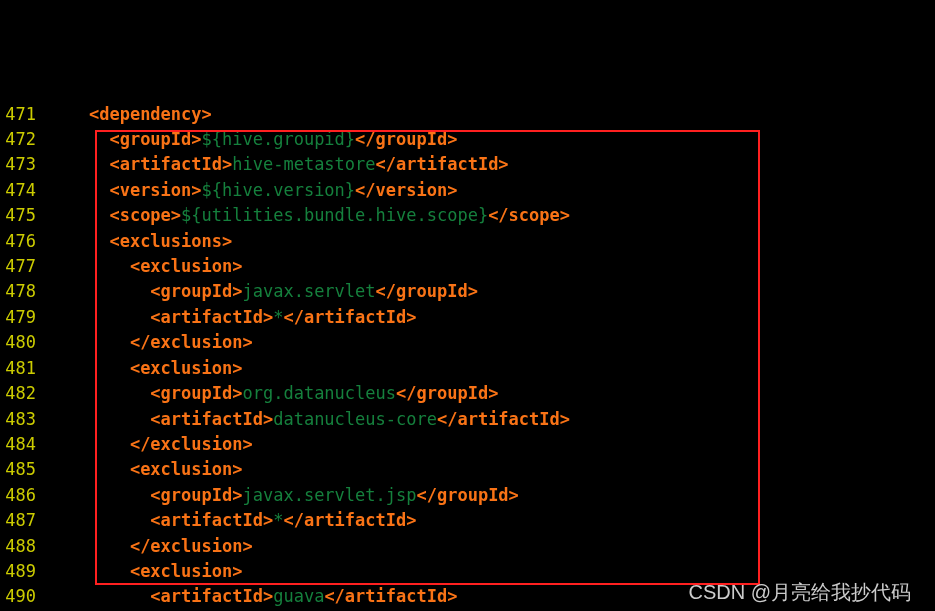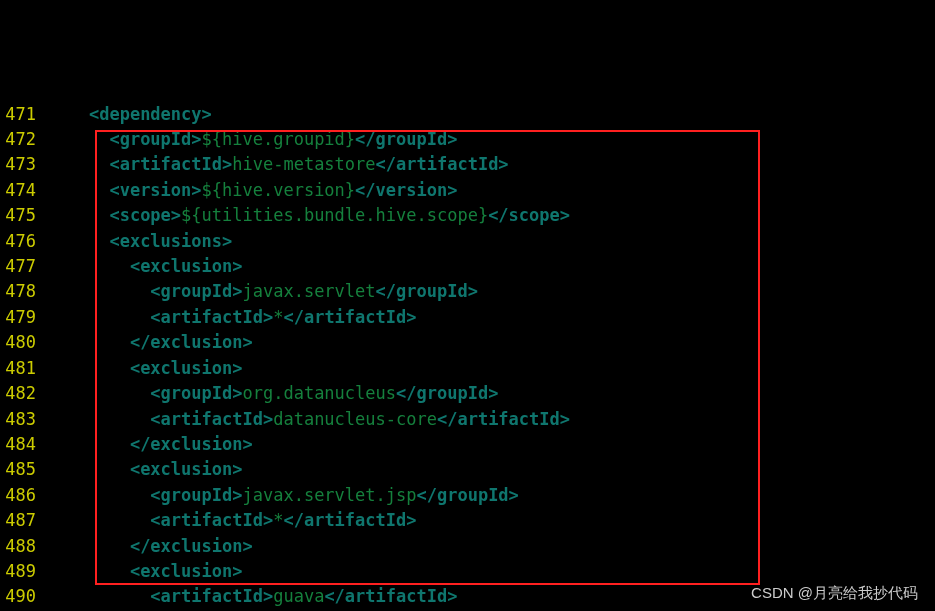--- a/index.html
+++ b/index.html
@@ -17,37 +17,37 @@
     .line { display: flex; align-items: flex-start; text-decoration: underline; }
     .gutter {
       color: #cccc00;
       width: 48px;
       text-align: right;
       padding-right: 12px;
       flex-shrink: 0;
       user-select: none;
     }
     .code { color: #eaeaea; }
-    .tag { color: #0f766e; font-weight: bold; }
+    .tag { color: #f97316; font-weight: bold; }
     .txt { color: #15803d; }
     .box {
       position: absolute;
       border: 2px solid #ff2020;
       left: 95px;
       top: 130px;
       width: 665px;
       height: 455px;
       pointer-events: none;
     }
     .watermark {
       position: absolute;
-      right: 17px;
+      right: 24px;
       bottom: 6px;
       color: #ccc;
-      font-size: 15px;
+      font-size: 20px;
       font-family: sans-serif;
     }
   </style>
 </head>
 <body>
 
 
 
 <div id="editor"><div class="line"><span class="gutter">471</span><span class="code">    <span class="tag">&lt;dependency&gt;</span></span></div><div class="line"><span class="gutter">472</span><span class="code">      <span class="tag">&lt;groupId&gt;</span><span class="txt">${hive.groupid}</span><span class="tag">&lt;/groupId&gt;</span></span></div><div class="line"><span class="gutter">473</span><span class="code">      <span class="tag">&lt;artifactId&gt;</span><span class="txt">hive-metastore</span><span class="tag">&lt;/artifactId&gt;</span></span></div><div class="line"><span class="gutter">474</span><span class="code">      <span class="tag">&lt;version&gt;</span><span class="txt">${hive.version}</span><span class="tag">&lt;/version&gt;</span></span></div><div class="line"><span class="gutter">475</span><span class="code">      <span class="tag">&lt;scope&gt;</span><span class="txt">${utilities.bundle.hive.scope}</span><span class="tag">&lt;/scope&gt;</span></span></div><div class="line"><span class="gutter">476</span><span class="code">      <span class="tag">&lt;exclusions&gt;</span></span></div><div class="line"><span class="gutter">477</span><span class="code">        <span class="tag">&lt;exclusion&gt;</span></span></div><div class="line"><span class="gutter">478</span><span class="code">          <span class="tag">&lt;groupId&gt;</span><span class="txt">javax.servlet</span><span class="tag">&lt;/groupId&gt;</span></span></div><div class="line"><span class="gutter">479</span><span class="code">          <span class="tag">&lt;artifactId&gt;</span><span class="txt">*</span><span class="tag">&lt;/artifactId&gt;</span></span></div><div class="line"><span class="gutter">480</span><span class="code">        <span class="tag">&lt;/exclusion&gt;</span></span></div><div class="line"><span class="gutter">481</span><span class="code">        <span class="tag">&lt;exclusion&gt;</span></span></div><div class="line"><span class="gutter">482</span><span class="code">          <span class="tag">&lt;groupId&gt;</span><span class="txt">org.datanucleus</span><span class="tag">&lt;/groupId&gt;</span></span></div><div class="line"><span class="gutter">483</span><span class="code">          <span class="tag">&lt;artifactId&gt;</span><span class="txt">datanucleus-core</span><span class="tag">&lt;/artifactId&gt;</span></span></div><div class="line"><span class="gutter">484</span><span class="code">        <span class="tag">&lt;/exclusion&gt;</span></span></div><div class="line"><span class="gutter">485</span><span class="code">        <span class="tag">&lt;exclusion&gt;</span></span></div><div class="line"><span class="gutter">486</span><span class="code">          <span class="tag">&lt;groupId&gt;</span><span class="txt">javax.servlet.jsp</span><span class="tag">&lt;/groupId&gt;</span></span></div><div class="line"><span class="gutter">487</span><span class="code">          <span class="tag">&lt;artifactId&gt;</span><span class="txt">*</span><span class="tag">&lt;/artifactId&gt;</span></span></div><div class="line"><span class="gutter">488</span><span class="code">        <span class="tag">&lt;/exclusion&gt;</span></span></div><div class="line"><span class="gutter">489</span><span class="code">        <span class="tag">&lt;exclusion&gt;</span></span></div><div class="line"><span class="gutter">490</span><span class="code">          <span class="tag">&lt;artifactId&gt;</span><span class="txt">guava</span><span class="tag">&lt;/artifactId&gt;</span></span></div><div class="line"><span class="gutter">491</span><span class="code">          </span></div></div>
 <div class="box"></div>

